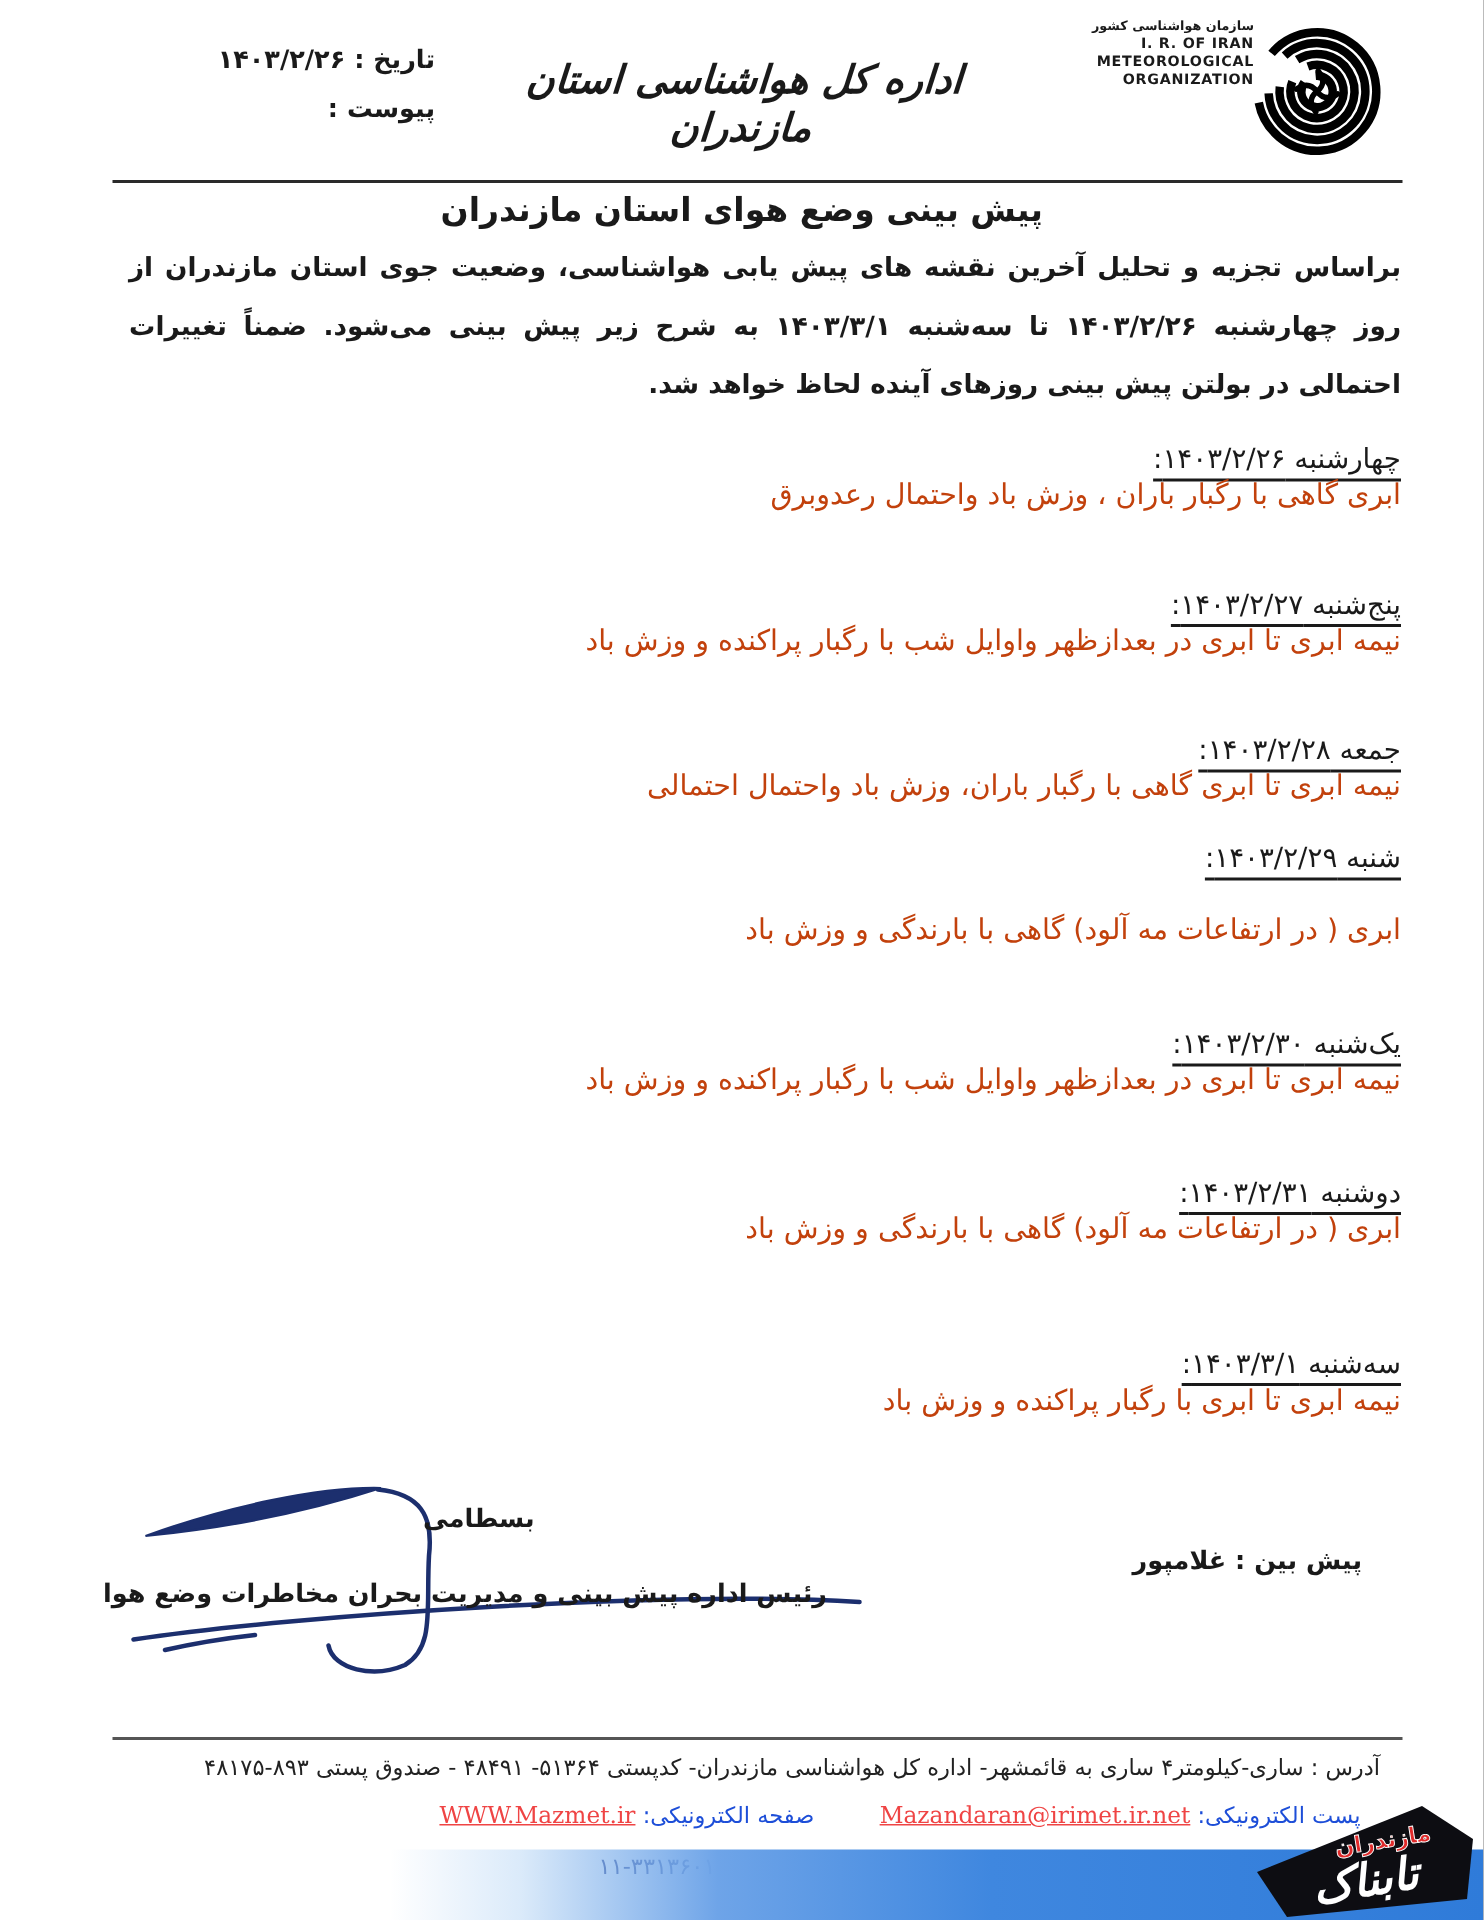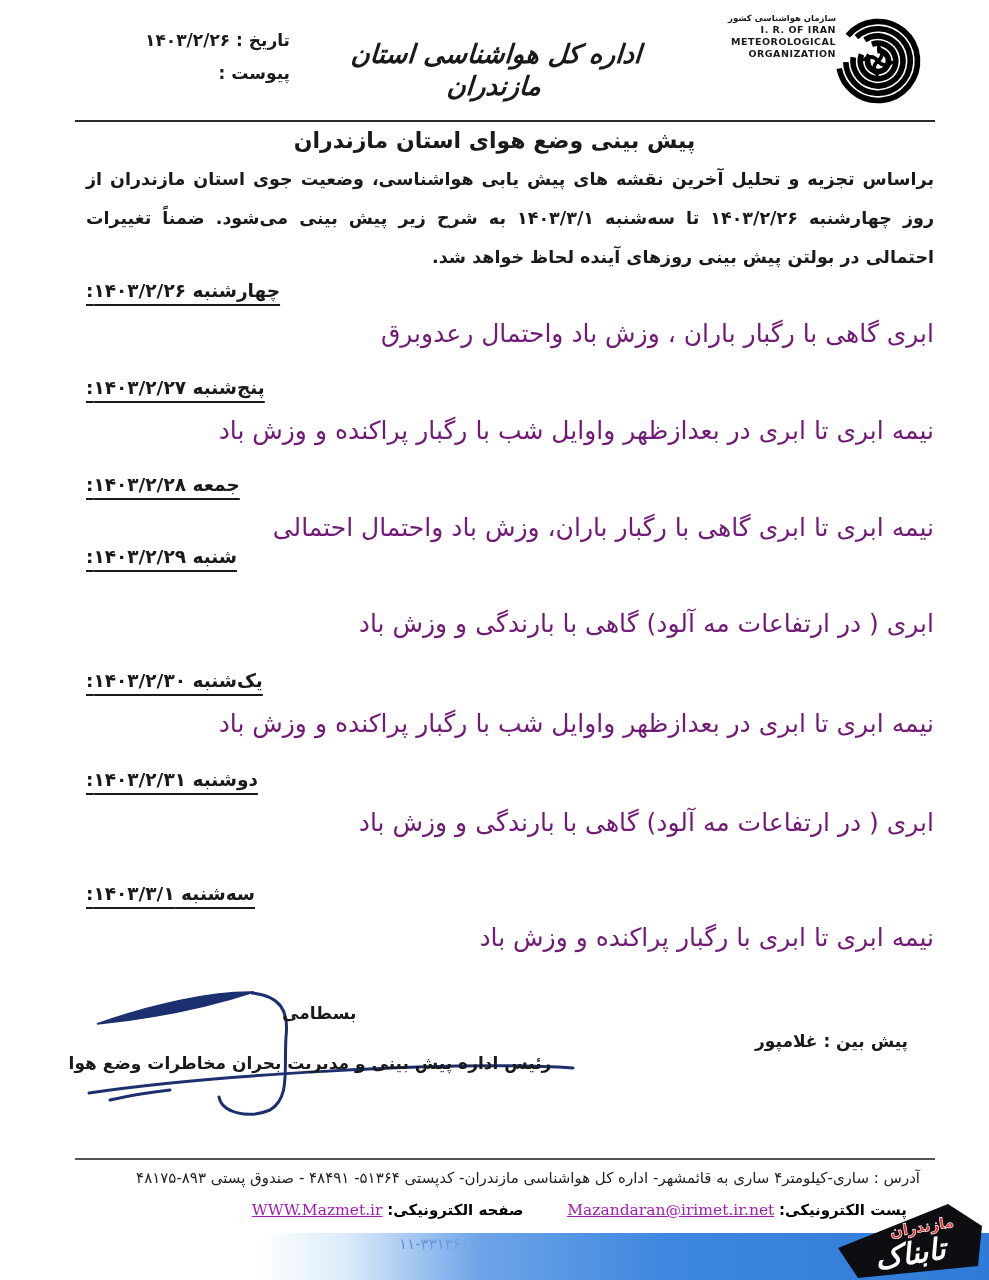--- a/index.html
+++ b/index.html
@@ -17,34 +17,34 @@
   .logo-text{position:absolute;top:6px;left:0;width:108px;text-align:right;font-weight:bold;line-height:12px;}
   .logo-text .fa{font-size:8.5px;}
   .logo-text .en{font-size:9.5px;letter-spacing:.5px;}
   .logo-spiral{position:absolute;top:0;left:100px;}
   .rule{background:#2a2a2a;height:2px;left:75px;width:860px;}
   .rule.top{top:120px;}
   .rule.bottom{top:1158px;height:1.6px;background:#555;}
   
   .doc-title{top:128px;left:0;width:989px;text-align:center;font-weight:bold;font-size:22px;}
   .intro{top:160px;left:86px;width:848px;text-align:justify;font-weight:bold;font-size:17.5px;line-height:39px;}
-  .day-head{left:86px;width:848px;text-align:left;font-weight:bold;font-size:18.5px;
+  .day-head{left:86px;width:848px;text-align:right;font-weight:normal;font-size:18.5px;margin-top:16px;
     }
   .day-head span{text-decoration:underline;text-decoration-thickness:1.6px;text-underline-offset:7px;}
-  .day-body{left:86px;width:848px;text-align:right;font-weight:normal;font-size:25px;color:#701a75;}
+  .day-body{left:86px;width:848px;text-align:right;font-weight:normal;font-size:19px;color:#c2410c;}
   
   .sig-svg{top:980px;left:52px;}
   .sig-name{top:1003px;left:282px;width:110px;text-align:left;font-weight:bold;font-size:17px;}
   .sig-title{top:1033px;left:56px;width:508px;text-align:center;font-weight:bold;font-size:17px;margin-top:20px;}
   .forecaster{top:1031px;left:700px;width:208px;text-align:right;font-weight:bold;font-size:17px;}
   
   .f-address{top:1169px;left:70px;width:850px;text-align:right;font-size:15px;color:#222;}
   .f-links{top:1201px;left:85px;width:822px;text-align:right;font-size:15px;}
-  .f-links .lbl{color:#000000;font-weight:bold;}
-  .f-links a{color:#a21caf;text-decoration:underline;font-family:"DejaVu Serif",serif;font-size:15.5px;}
+  .f-links .lbl{color:#1d4ed8;}
+  .f-links a{color:#ef4444;text-decoration:underline;font-family:"DejaVu Serif",serif;font-size:15.5px;}
   .f-links .gap{display:inline-block;width:34px;}
   .f-phones{top:1235px;left:85px;width:742px;text-align:right;font-size:15px;color:#222;}
   .f-phones .area{color:#45589c;}
   
   .wm-band{top:1233px;left:260px;width:729px;height:47px;z-index:5;
     background:linear-gradient(270deg,#2f7bd9 0%,#3f87df 45%,#6ea4e8 70%,rgba(150,195,240,.35) 88%,rgba(150,195,240,0) 100%);}
   .wm-logo{top:1192px;left:830px;width:159px;height:88px;z-index:6;}
 </style>
 </head>
 <body>

